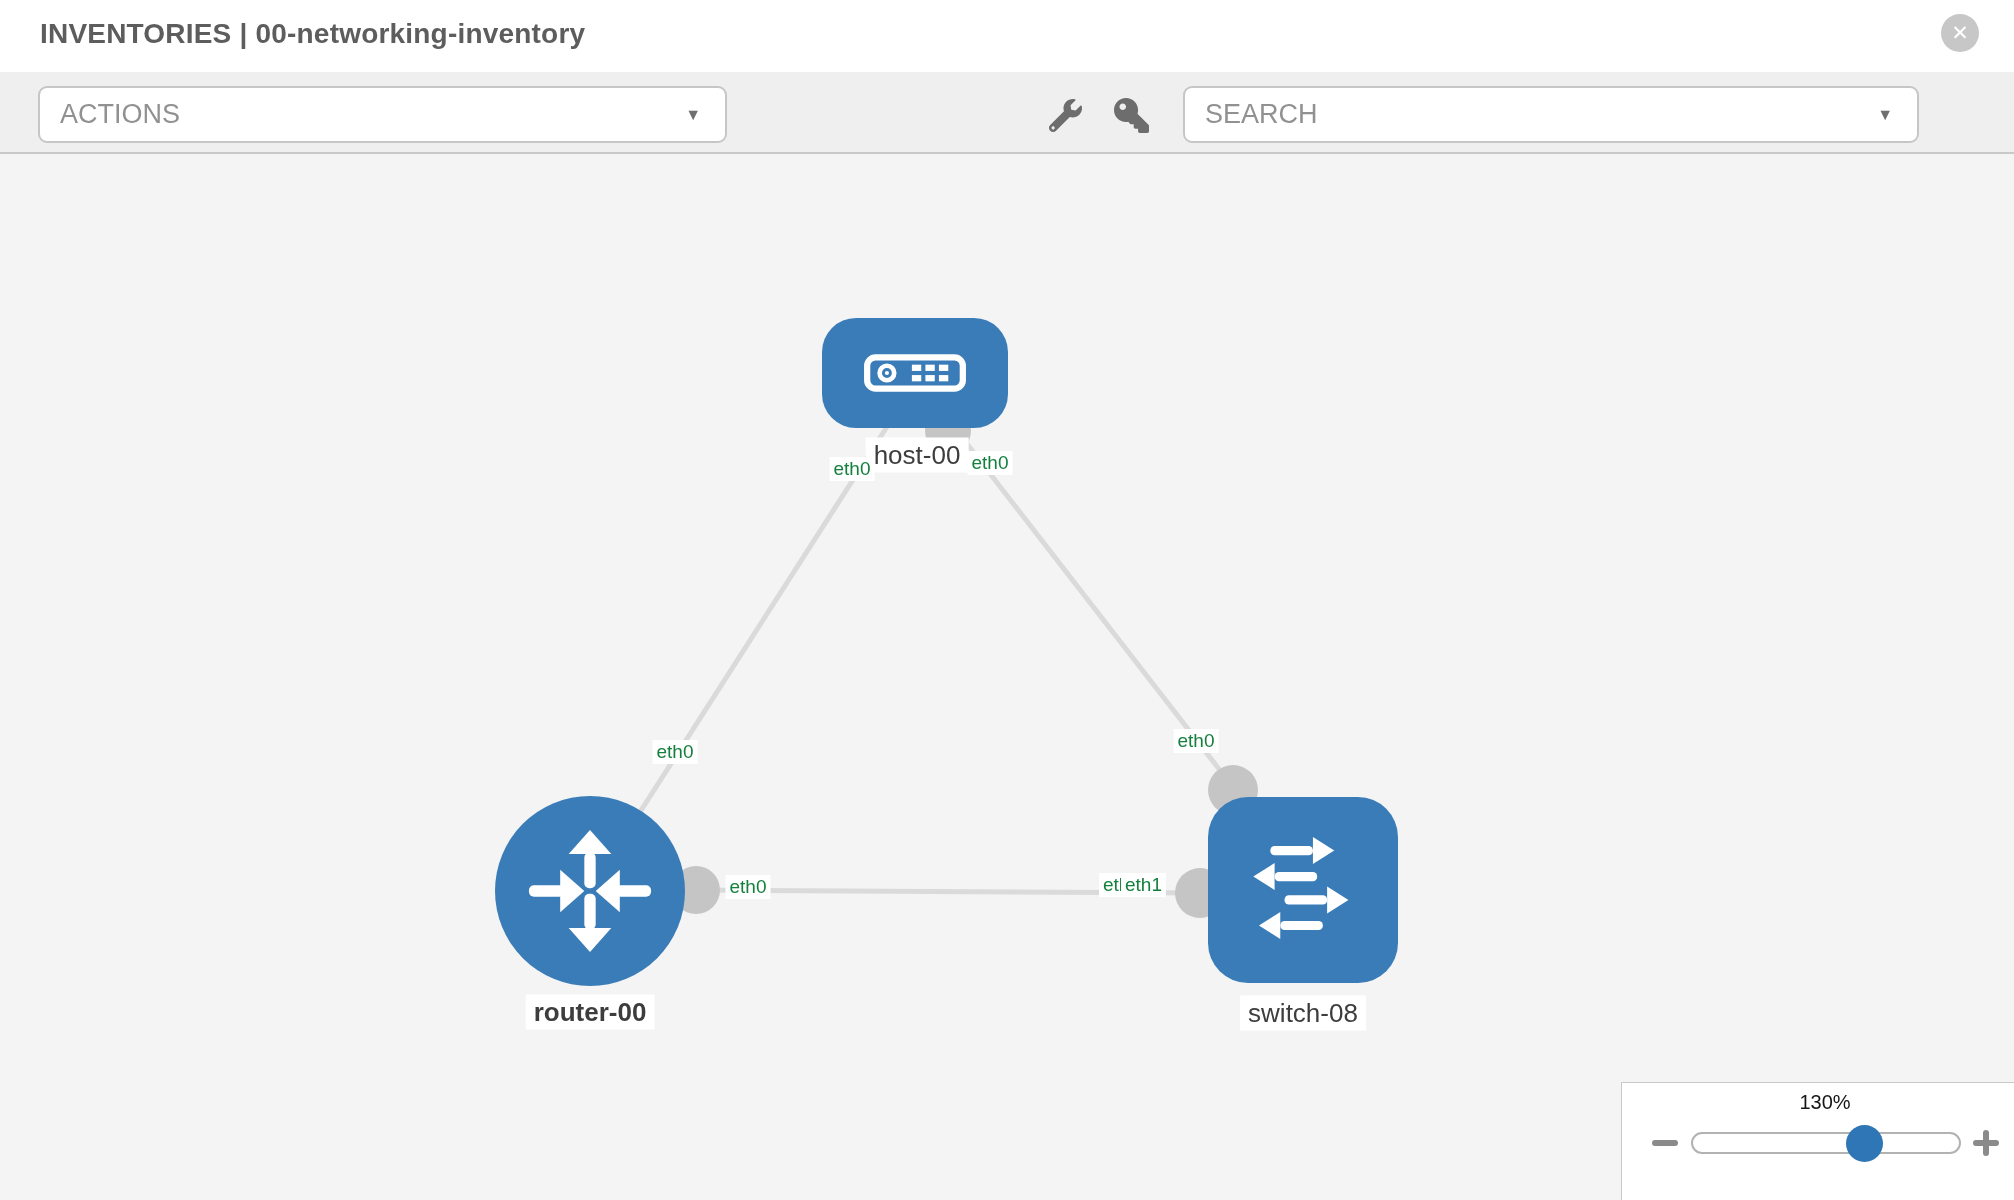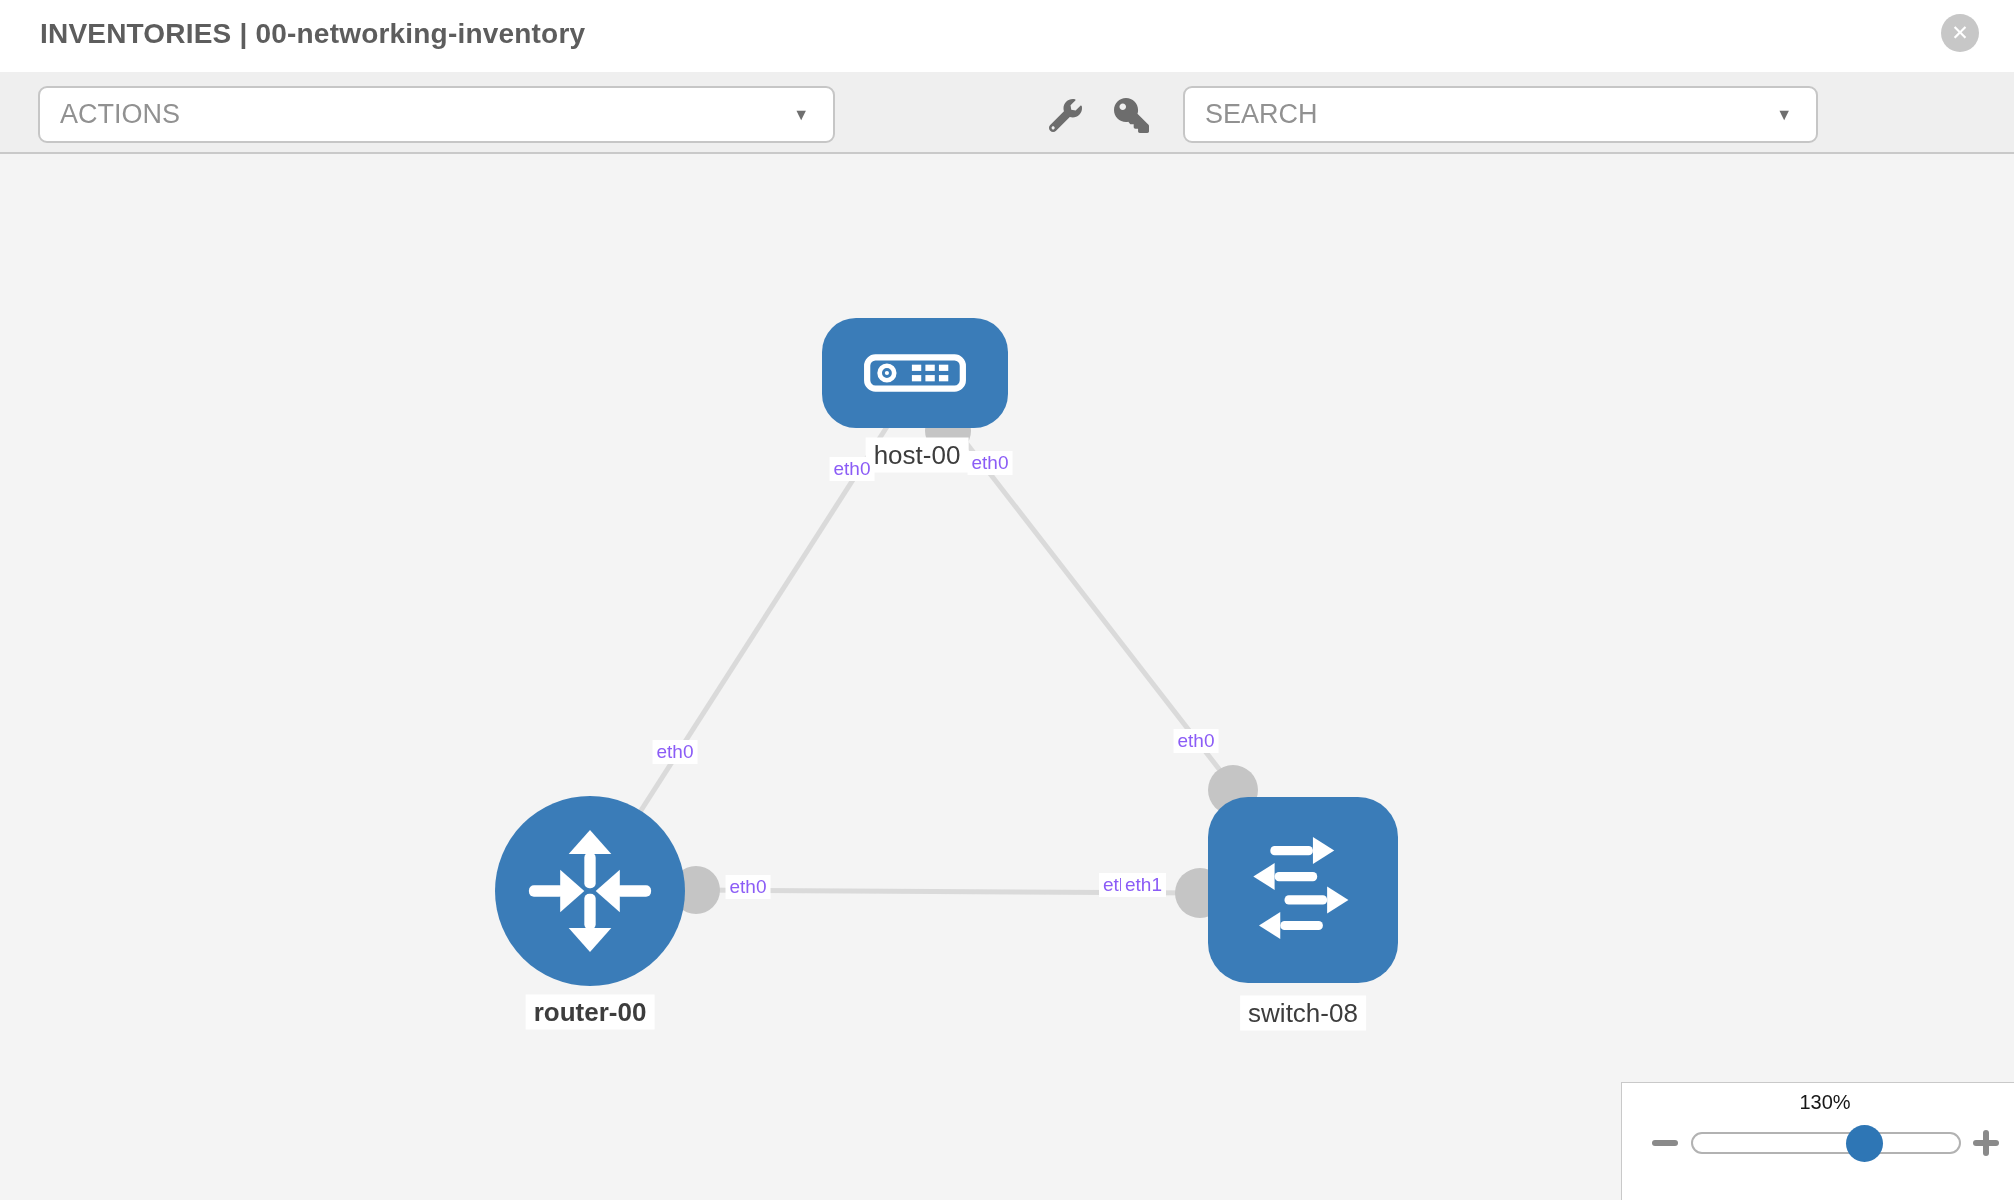--- a/index.html
+++ b/index.html
@@ -19,22 +19,22 @@
 
   
   .toolbar { position:absolute; left:0; top:72px; width:2014px; height:82px;
              background:#efefef; border-bottom:2px solid #c9c9c9; }
   .select { position:absolute; top:14px; height:57px; background:#ffffff;
             border:2px solid #c6c6c6; border-radius:9px; display:flex;
             align-items:center; cursor:pointer; }
   .select .select-label { margin-left:20px; font-size:27px; color:#919191; }
   .select .caret { position:absolute; right:24px; top:50%; transform:translateY(-50%);
                    font-size:16px; color:#6f6f6f; }
-  .actions-select { left:38px;  width:797px; }
-  .search-select  { left:1183px; width:635px; }
+  .actions-select { left:38px;  width:689px; }
+  .search-select  { left:1183px; width:736px; }
   .tool-btn { position:absolute; top:24px; width:38px; height:38px; display:flex;
               align-items:center; justify-content:center; cursor:pointer; }
   .tool-btn svg { fill:#6d6d6d; }
   .wrench-btn { left:1046px; }
   .key-btn    { left:1112px; }
 
   
   .canvas { position:absolute; left:0; top:154px; width:2014px; height:1046px;
             background:#f4f4f4; }
   .edges-svg { position:absolute; left:0; top:0; }
@@ -46,21 +46,21 @@
   .node-host   { left:822px;  top:164px; width:186px; height:110px; border-radius:34px; }
   .node-router { left:495px;  top:642px; width:190px; height:190px; border-radius:50%; }
   .node-switch { left:1208px; top:643px; width:190px; height:186px; border-radius:40px; }
 
   .node-label { position:absolute; transform:translate(-50%,-50%); background:#ffffff;
                 color:#3d3d3d; font-size:26px; padding:2px 8px; white-space:nowrap;text-align:center; }
   .lbl-host   { left:917px;  top:301px; }
   .lbl-router { left:590px;  top:858px;font-weight:bold; }
   .lbl-switch { left:1303px; top:859px; }
 
-  .if-label { position:absolute; background:#ffffff; color:#8b5cf6; font-size:19px;
+  .if-label { position:absolute; background:#ffffff; color:#15803d; font-size:19px;
               padding:1px 4px; white-space:nowrap; }
   .if-center { transform:translate(-50%,-50%); }
   .if-a-host   { left:852px;  top:315px; }
   .if-b-host   { left:990px;  top:309px; }
   .if-a-router { left:675px;  top:598px; }
   .if-b-switch { left:1196px; top:587px; }
   .if-c-router { left:748px;  top:733px; }
   .if-c-under  { left:1099px; top:731px; transform:translateY(-50%); }
   .if-c-over   { left:1121px; top:731px; transform:translateY(-50%); }
 

